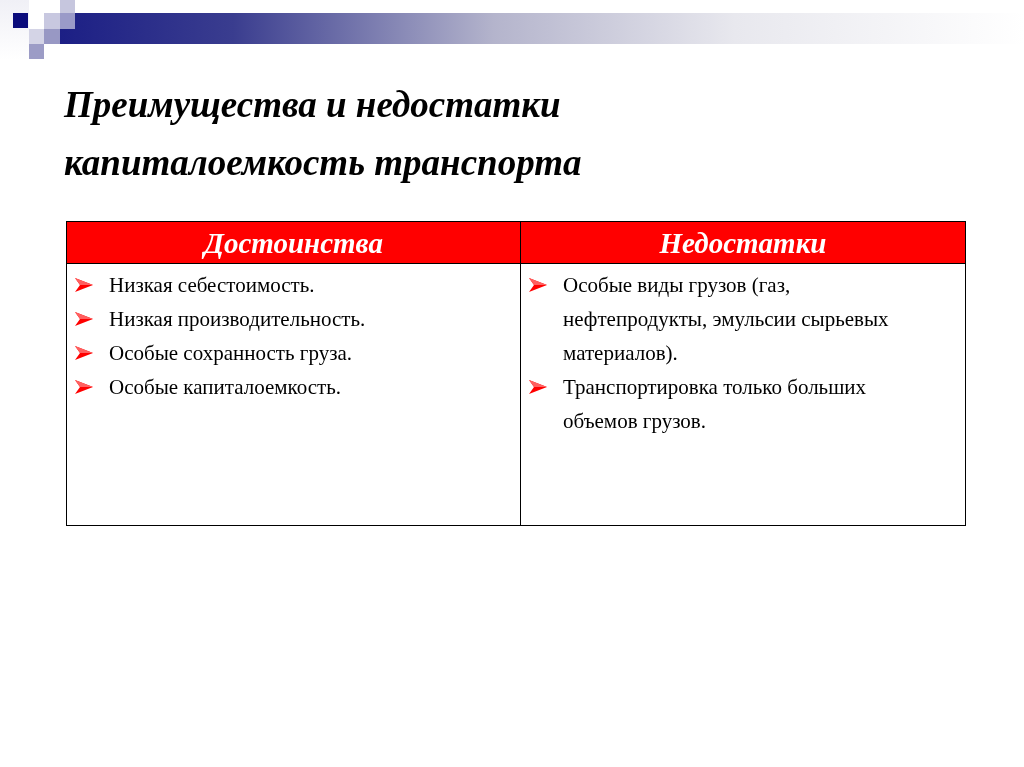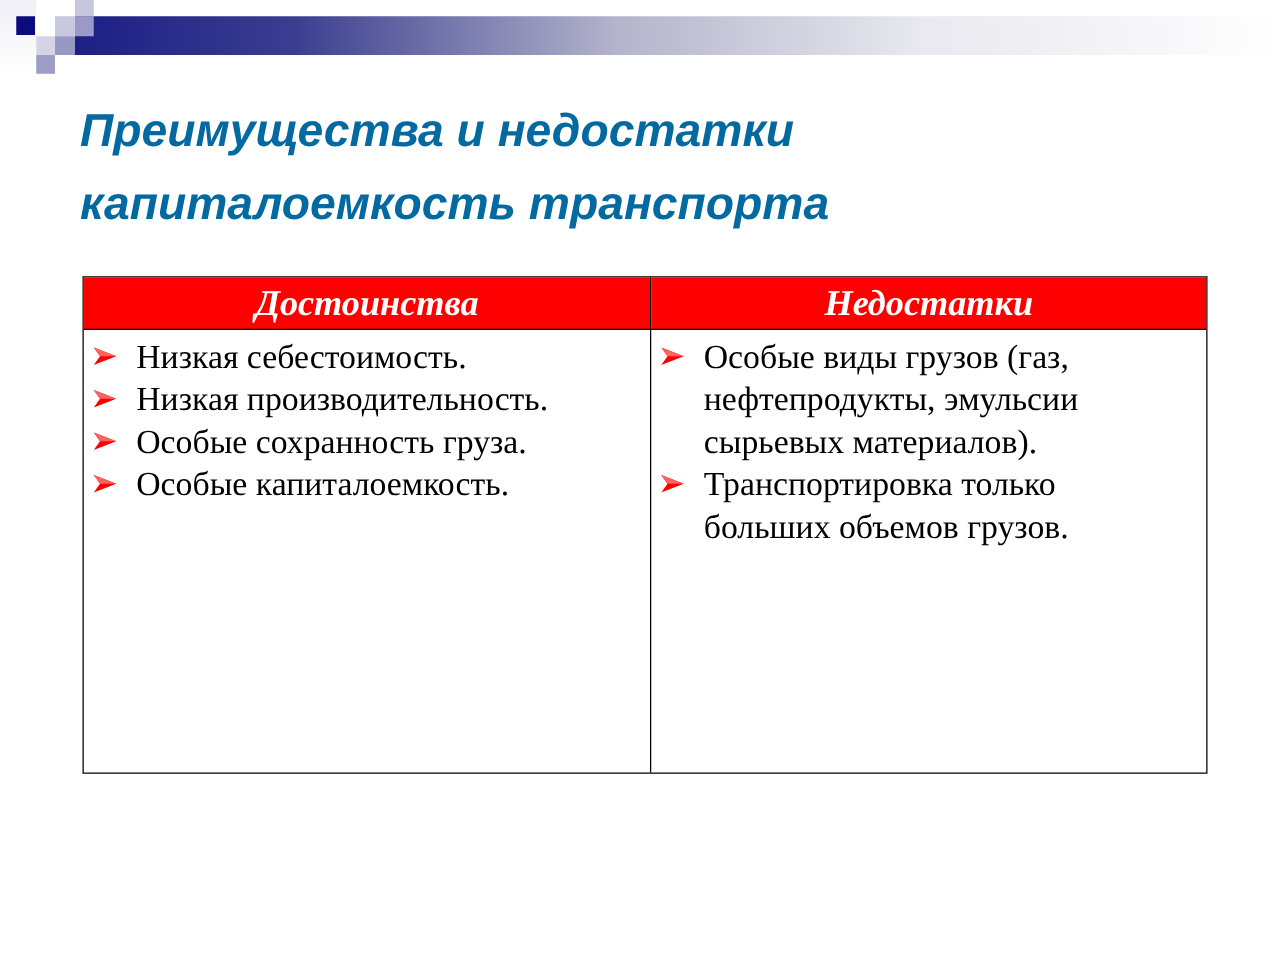--- a/index.html
+++ b/index.html
@@ -32,35 +32,35 @@
     .sq5 { left: 29px; top: 29px; width: 15px; height: 15px; background: #d4d4e6; }
     .sq6 { left: 44px; top: 29px; width: 16px; height: 15px; background: #9898c4; }
     .sq7 { left: 29px; top: 44px; width: 15px; height: 15px; background: #9c9cc6; }
     .sq8 { left: 0px; top: 0px; width: 29px; height: 60px; background: linear-gradient(to bottom, #f0f0f6, #ffffff); }
 
     .title {
       position: absolute;
       left: 64px;
       top: 76px;
       width: 900px;
-      font-family: Liberation Sans, sans-serif;
+      font-family: Liberation Serif, serif;
       font-weight: bold;
       font-style: italic;
       font-size: 37px;
       line-height: 58px;
-      color: #0369a1;
+      color: #000000;
       margin: 0;
     }
 
     .table {
       position: absolute;
       left: 66px;
       top: 221px;
       width: 900px;
-      height: 398px;
+      height: 305px;
       border: 1.5px solid #000;
       box-sizing: border-box;
       display: grid;
       grid-template-columns: 454px 1fr;
       grid-template-rows: 42px 1fr;
     }
     .th {
       background: #ff0000;
       color: #ffffff;
       font-family: "Liberation Serif", serif;
@@ -78,21 +78,21 @@
     }
     .td.left { border-right: 1.5px solid #000; }
     .list {
       list-style: none;
       margin: 0;
       padding: 0;
     }
     .item {
       display: flex;
       align-items: flex-start;
-      font-size: 27px;
+      font-size: 21px;
       line-height: 34px;
       color: #000;
     }
     .arrow {
       flex: 0 0 34px;
       height: 34px;
       display: flex;
       align-items: center;
     }
     .arrow svg { width: 18px; height: 14px; display: block; }

